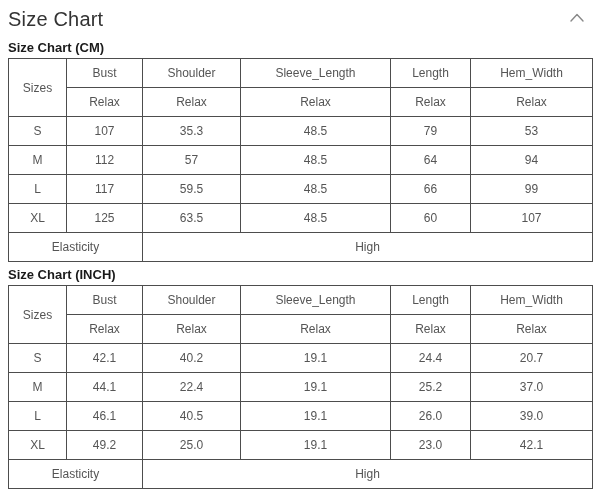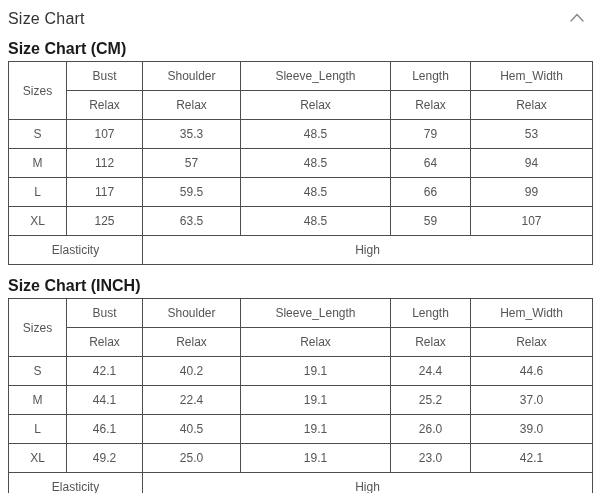--- a/index.html
+++ b/index.html
@@ -17,41 +17,41 @@
     box-sizing: border-box;
   }
   .section-header {
     display: flex;
     align-items: center;
     justify-content: space-between;
     padding: 5px 14px 0 8px;
     height: 28px;
   }
   .section-title {
-    font-size: 16px;
+    font-size: 20px;
     color: #333333;
     letter-spacing: 0.2px;
   }
   .chevron-btn {
     background: none;
     border: none;
     padding: 0;
     margin: 0;
     cursor: pointer;
     display: flex;
     align-items: center;
   }
   .table-caption {
-    font-size: 16px;
+    font-size: 13px;
     font-weight: bold;
     color: #1a1a1a;
     margin: 7px 0 3px 8px;
   }
   .table-caption.second {
-    margin-top: 12px;
+    margin-top: 5px;
   }
   table.size-table {
     border-collapse: collapse;
     table-layout: fixed;
     width: 584px;
     margin-left: 8px;
   }
   table.size-table th,
   table.size-table td {
     border: 1px solid #4d4d4d;
@@ -131,21 +131,21 @@
         <td>59.5</td>
         <td>48.5</td>
         <td>66</td>
         <td>99</td>
       </tr>
       <tr>
         <td>XL</td>
         <td>125</td>
         <td>63.5</td>
         <td>48.5</td>
-        <td>59</td>
+        <td>60</td>
         <td>107</td>
       </tr>
       <tr>
         <td colspan="2">Elasticity</td>
         <td colspan="4">High</td>
       </tr>
     </tbody>
   </table>
 
   <div class="table-caption second">Size Chart (INCH)</div>
@@ -174,21 +174,21 @@
         <th>Relax</th>
         <th>Relax</th>
         <th>Relax</th>
       </tr>
       <tr>
         <td>S</td>
         <td>42.1</td>
         <td>40.2</td>
         <td>19.1</td>
         <td>24.4</td>
-        <td>44.6</td>
+        <td>20.7</td>
       </tr>
       <tr>
         <td>M</td>
         <td>44.1</td>
         <td>22.4</td>
         <td>19.1</td>
         <td>25.2</td>
         <td>37.0</td>
       </tr>
       <tr>

